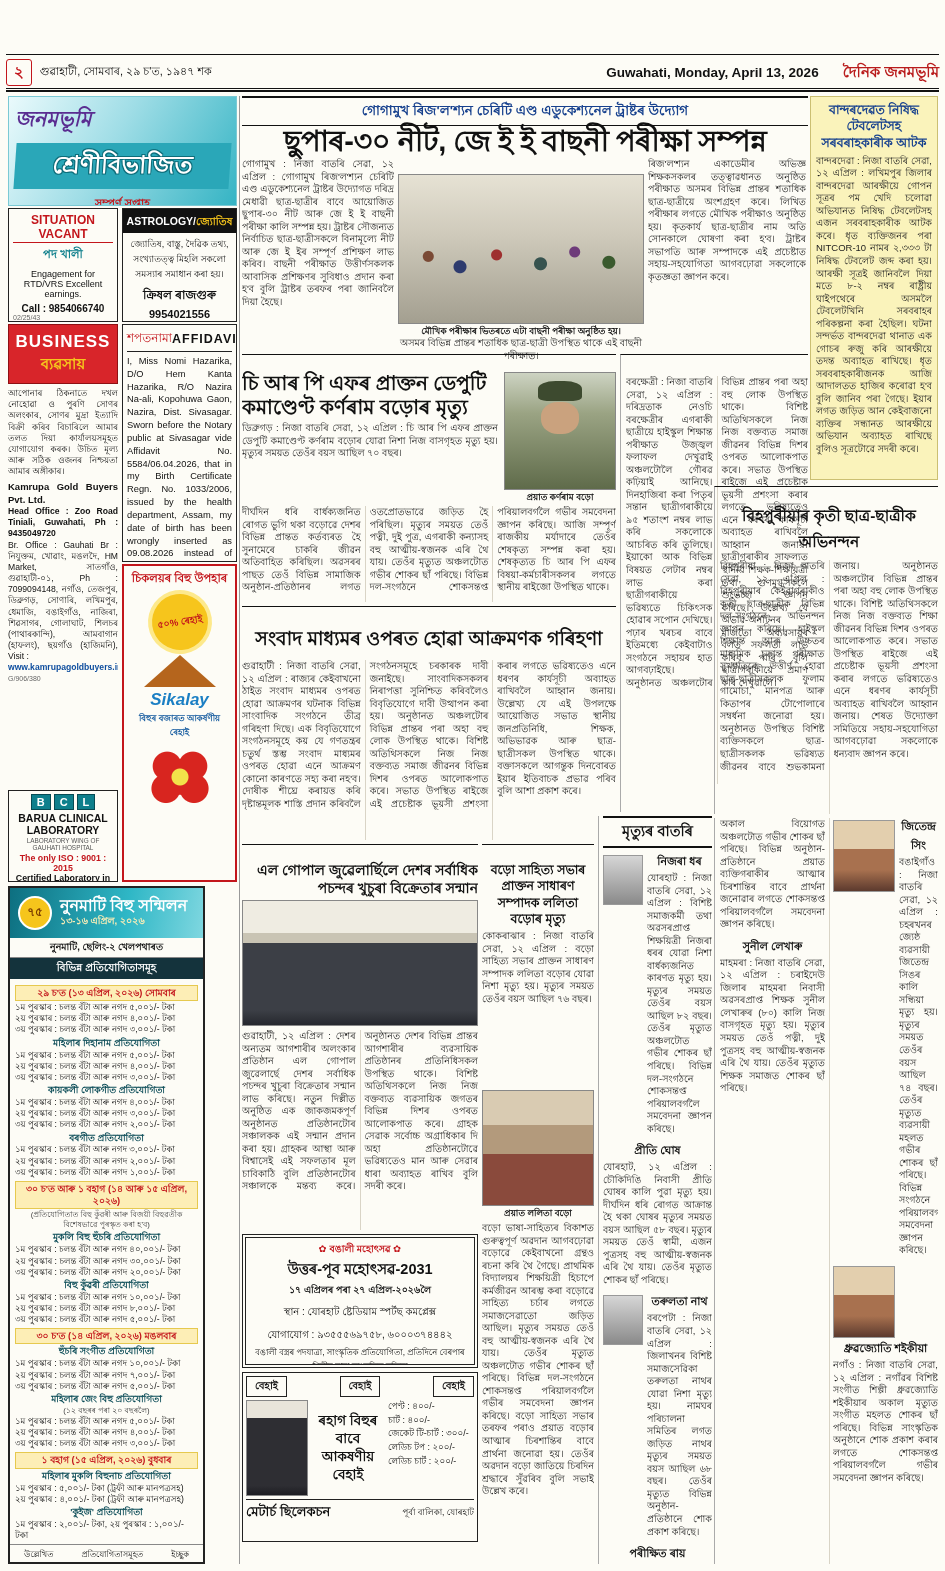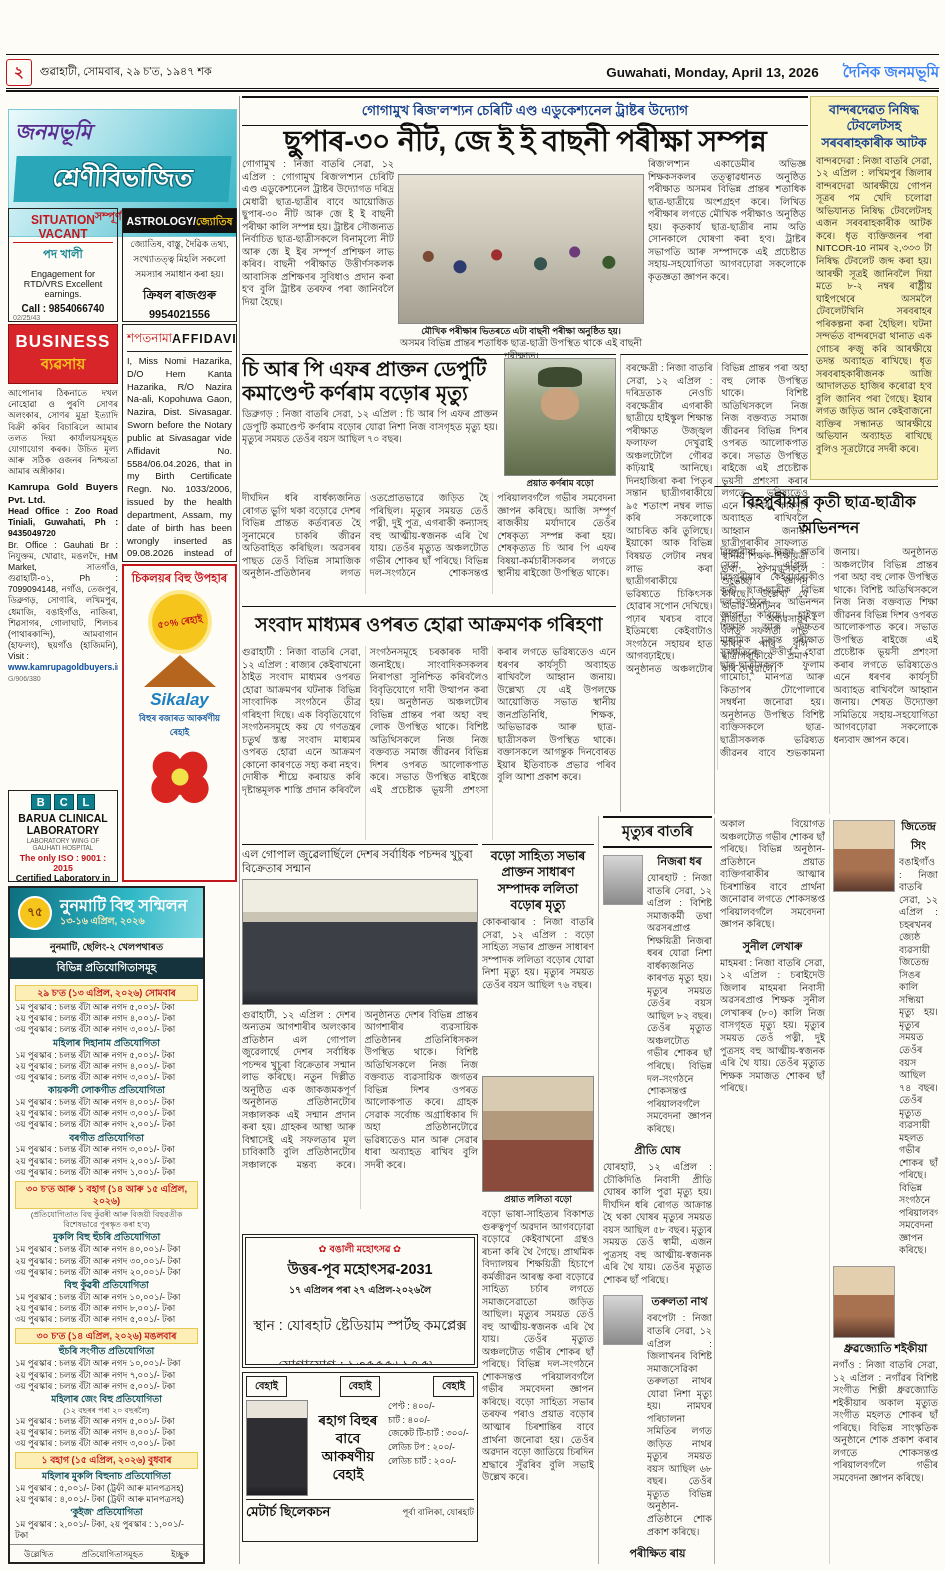--- a/index.html
+++ b/index.html
@@ -11,21 +11,21 @@
 .tiny{font-size:7px;color:#666}
 .cols2{column-count:2;column-gap:9px;column-rule:1px solid #d9d4c6}
 .cols3{column-count:3;column-gap:9px;column-rule:1px solid #d9d4c6}
 
 .top-rule{border-top:1.5px solid #111}
 .masthead{display:flex;align-items:center;gap:8px}
 .pageno{border:1.5px solid #c3161c;color:#c3161c;font-weight:bold;font-size:15px;padding:0 7px;border-radius:3px}
 .date-as{font-size:11px}
 .mh-spacer{flex:1}
 .date-en{font-weight:bold;font-size:13.5px}
-.paper-name{color:#3b82f6;font-weight:bold;font-size:15px;margin-left:16px}
+.paper-name{color:#b91c1c;font-weight:bold;font-size:15px;margin-left:16px}
 .double-rule{border-top:1px solid #111;height:4px;border-bottom:2px solid #111}
 .rail-line{border-left:1px solid #999}
 
 .classified{background:linear-gradient(120deg,#eafafc 0%,#9fdde6 45%,#35b4c4 100%);border:1px solid #7bc9d4;padding:6px;overflow:hidden}
 .cl-brand{font-style:italic;font-weight:bold;font-size:21px;color:#5a2d91}
 .cl-title{font-weight:bold;font-size:24px;color:#fff;background:#2aa7b8;text-align:center;margin-top:5px;padding:3px 0;transform:skewX(-4deg);text-shadow:1px 1px 0 #0e6d7a,-1px -1px 0 #0e6d7a,1px -1px 0 #0e6d7a,-1px 1px 0 #0e6d7a}
 .cl-sub{color:#c3161c;font-weight:bold;font-size:11px;text-align:center;margin-top:6px}
 .advbox{border:1.5px solid #222;padding:4px;overflow:hidden}
 .sv-title{color:#c3161c;font-weight:bold;font-size:12px;text-align:center;border-bottom:1px solid #c3161c;padding-bottom:1px}
 .sv-sub{color:#0e7f8c;font-weight:bold;font-size:11.5px;text-align:center;margin-top:3px}
@@ -77,46 +77,46 @@
 .bihu-item.note{font-size:7.8px;text-align:center;color:#444}
 .bihu-foot{font-size:8.2px;padding:3px 14px;border-top:1px solid #888;text-align:justify}
 .bihu-code{font-size:7px;color:#666;padding:0 5px 2px}
 
 .kicker{color:#17418e;font-weight:bold;font-size:13.5px;text-align:center;border-top:2px solid #111;border-bottom:1.5px solid #111;padding:2px 0}
 .h1{font-size:29px;font-weight:bold;text-align:center;letter-spacing:-0.5px}
 .photo-hall{height:150px;border:1px solid #888;background:radial-gradient(circle at 12% 55%,#7a4a35 0 5px,transparent 6px),radial-gradient(circle at 25% 62%,#2e3b6e 0 6px,transparent 7px),radial-gradient(circle at 40% 54%,#9e2f2f 0 5px,transparent 6px),radial-gradient(circle at 58% 60%,#37534f 0 6px,transparent 7px),radial-gradient(circle at 72% 52%,#6e3b7a 0 5px,transparent 6px),radial-gradient(circle at 86% 59%,#3a5a2e 0 6px,transparent 7px),linear-gradient(180deg,#e6e2d4 0%,#cfcabb 40%,#a39f90 100%)}
 .photo-cap{font-size:8.8px;font-weight:bold;text-align:center;line-height:1.25;margin-top:2px}
 .arrest{background:#faf3bb;border:1px solid #cbbf72;padding:5px;overflow:hidden}
 .arrest-h{color:#17418e;font-weight:bold;font-size:12.5px;text-align:center;line-height:1.3;margin-bottom:4px}
-.story-block{border-top:1.5px solid #111;padding-top:3px;overflow:hidden}
+.story-block{border-top:1.5px solid #111;padding-top:17px;overflow:hidden}
 .crpf-top{display:flex;gap:6px}
 .crpf-h{font-size:20px;font-weight:bold;line-height:1.18}
 .photo-officer{height:118px;border:1px solid #888;background:linear-gradient(180deg,#cdd3c2 0%,#9aa383 35%,#5f6b4a 100%);position:relative}
 .photo-officer::before{content:"";position:absolute;left:30%;top:7%;width:40%;height:17%;background:#3d4a2f;border-radius:40% 40% 20% 20%}
 .photo-officer::after{content:"";position:absolute;left:33%;top:25%;width:34%;height:28%;background:#caa27e;border-radius:45%}
 .pov-h{font-size:16.5px;font-weight:bold;text-align:center;line-height:1.22}
 .media-h{font-size:19px;font-weight:bold;text-align:center}
-.jew-h{font-size:11px;font-weight:normal;text-align:left;line-height:1.25}
+.jew-h{font-size:14px;font-weight:bold;text-align:right;line-height:1.25}
 .photo-suits{height:126px;border:1px solid #888;background:linear-gradient(180deg,#efece2 0 26%,#c9c4b4 26% 34%,#3c3f46 34% 88%,#26282e 100%)}
 .bodo-h{font-size:12.5px;font-weight:bold;text-align:center;line-height:1.3}
 .photo-woman{height:116px;border:1px solid #888;background:linear-gradient(180deg,#d9cbb2 0 30%,#b39a7c 30% 55%,#8a4a3c 55% 100%)}
 .bih-h{font-size:15.5px;font-weight:bold;text-align:center}
 
 .obit-head{border-top:2px solid #111;border-bottom:2px solid #111;text-align:center;font-weight:bold;font-size:14.5px;padding:2px 0;margin-bottom:5px}
 .obit-entry{overflow:hidden;margin-bottom:7px}
 .obit-photo{float:left;width:40px;height:50px;margin:2px 4px 2px 0;background:linear-gradient(#d6d6d6,#8a8a8a);border:1px solid #999}
 .obit-name{font-weight:bold;font-size:11px;text-align:center}
 .r-obit{column-count:2;column-gap:8px;column-rule:1px solid #d9d4c6;overflow:hidden}
 .r-obit .obit-photo{width:62px;height:72px;background:linear-gradient(180deg,#e3cfae 0 40%,#a8714f 40% 70%,#5c3a2e 100%)}
 
 .mahotsav{border:4px double #222;padding:4px;text-align:center;overflow:hidden}
 .mah-small{font-size:9.5px;font-weight:bold;color:#c3161c}
 .mah-title{font-weight:bold;font-size:14.5px;margin:1px 0}
 .mah-line{font-size:9.5px;font-weight:bold}
-.mah-venue,.mah-contact{font-size:14px;margin-top:16px}
+.mah-venue,.mah-contact{font-size:10px;margin-top:6px}
 .mah-body{font-size:8.3px;margin-top:2px}
 .mah-foot{font-weight:bold;font-size:9.5px;margin-top:1px}
 .behai{border:1.5px solid #222;padding:3px;overflow:hidden}
 .behai-top{display:flex;justify-content:space-between;margin-bottom:3px}
 .behai-top span{border:1px solid #222;font-weight:bold;font-size:10px;padding:1px 8px}
 .behai-main{display:flex;gap:5px}
 .behai-photo{width:62px;height:96px;flex:none;border:1px solid #888;background:linear-gradient(180deg,#e8e4da 0 18%,#2e2e33 18% 90%,#1d1d22 100%)}
 .behai-title{flex:1;font-weight:bold;font-size:13.5px;text-align:center;align-self:center;line-height:1.35}
 .price-list{width:86px;font-size:8.8px;line-height:1.55;flex:none}
 .behai-shop{display:flex;justify-content:space-between;align-items:center;border-top:1.5px solid #222;margin-top:3px;padding-top:2px}
@@ -132,21 +132,21 @@
   <div class="abs masthead" style="left:6px;top:58px;width:933px;height:28px">
     <span class="pageno">২</span>
     <span class="date-as">গুৱাহাটী, সোমবাৰ, ২৯ চ'ত, ১৯৪৭ শক</span>
     <span class="mh-spacer"></span>
     <span class="date-en">Guwahati, Monday, April 13, 2026</span>
     <span class="paper-name">দৈনিক জনমভূমি</span>
   </div>
   <div class="abs double-rule" style="left:6px;top:88px;width:933px"></div>
   <div class="abs rail-line" style="left:239px;top:96px;height:1468px"></div>
 
-  <div class="abs classified" style="left:8px;top:109px;width:229px;height:128px">
+  <div class="abs classified" style="left:8px;top:96px;width:229px;height:110px">
     <div class="cl-brand">জনমভূমি</div>
     <div class="cl-title">শ্ৰেণীবিভাজিত</div>
     <div class="cl-sub">সম্পূৰ্ণ সপ্তাহ</div>
   </div>
 
   <div class="abs advbox" style="left:8px;top:208px;width:110px;height:114px">
     <div class="sv-title">SITUATION VACANT</div>
     <div class="sv-sub">পদ খালী</div>
     <div class="sv-body">Engagement for RTD/VRS Excellent earnings.</div>
     <div class="sv-call">Call : 9854066740</div>

